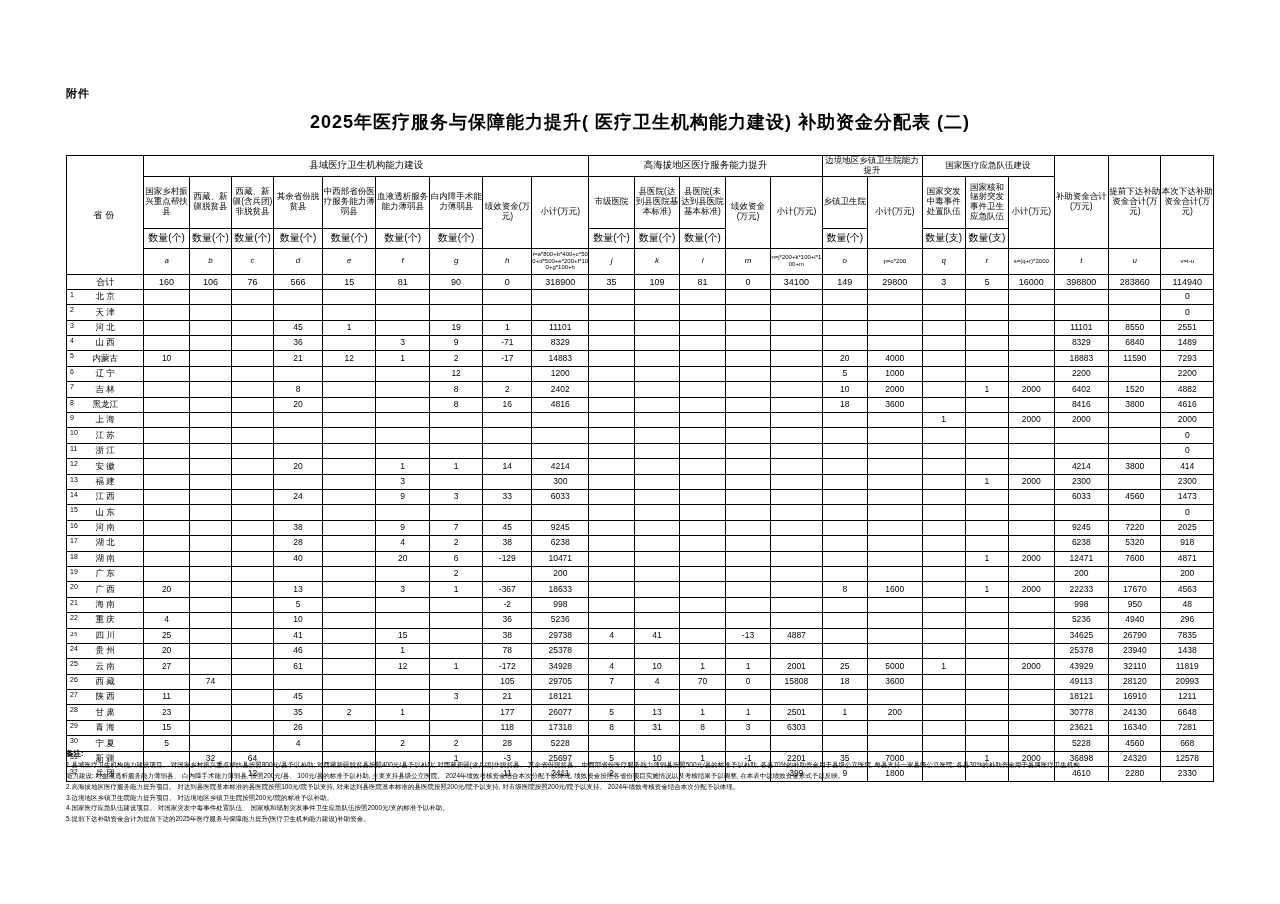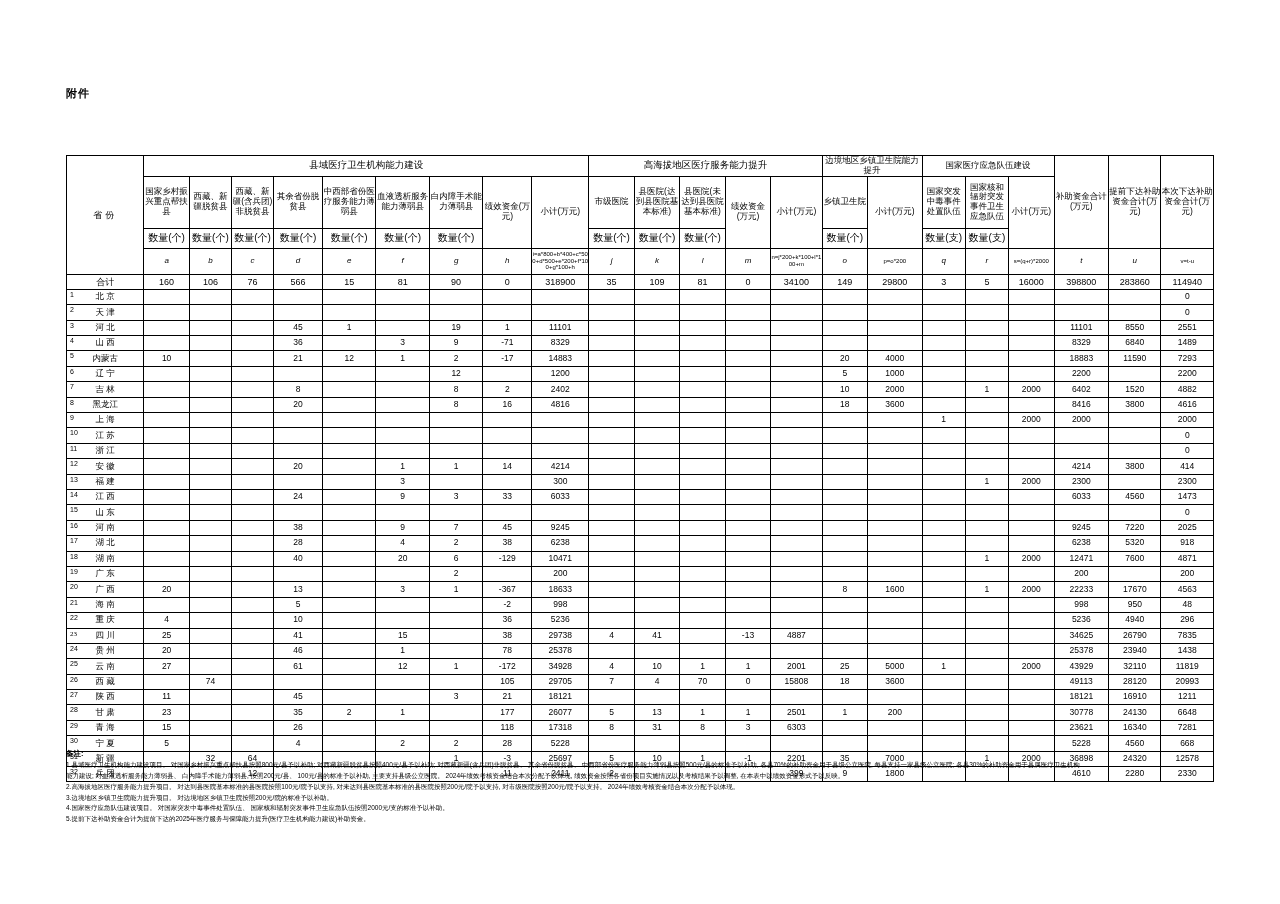--- a/index.html
+++ b/index.html
@@ -51,20 +51,21 @@
   .notes .nt-title{font-size:7.5px;font-weight:bold;margin-bottom:1px;}
   .notes p{margin:0 0 1px 0;}
   .vlabel{font-size:8.5px;}
 </style>
 </head>
 <body>
 
 <div class="page">
 
   <div class="attach">附件</div>
+  <div class="doc-title">2025年医疗服务与保障能力提升( 医疗卫生机构能力建设) 补助资金分配表 (二)</div>
 
   <table class="main">
     <colgroup>
       <col style="width:68px">
       <col style="width:40px">
         <col style="width:37px">
         <col style="width:37px">
         <col style="width:43px">
       <col style="width:47px">
         <col style="width:47px">

